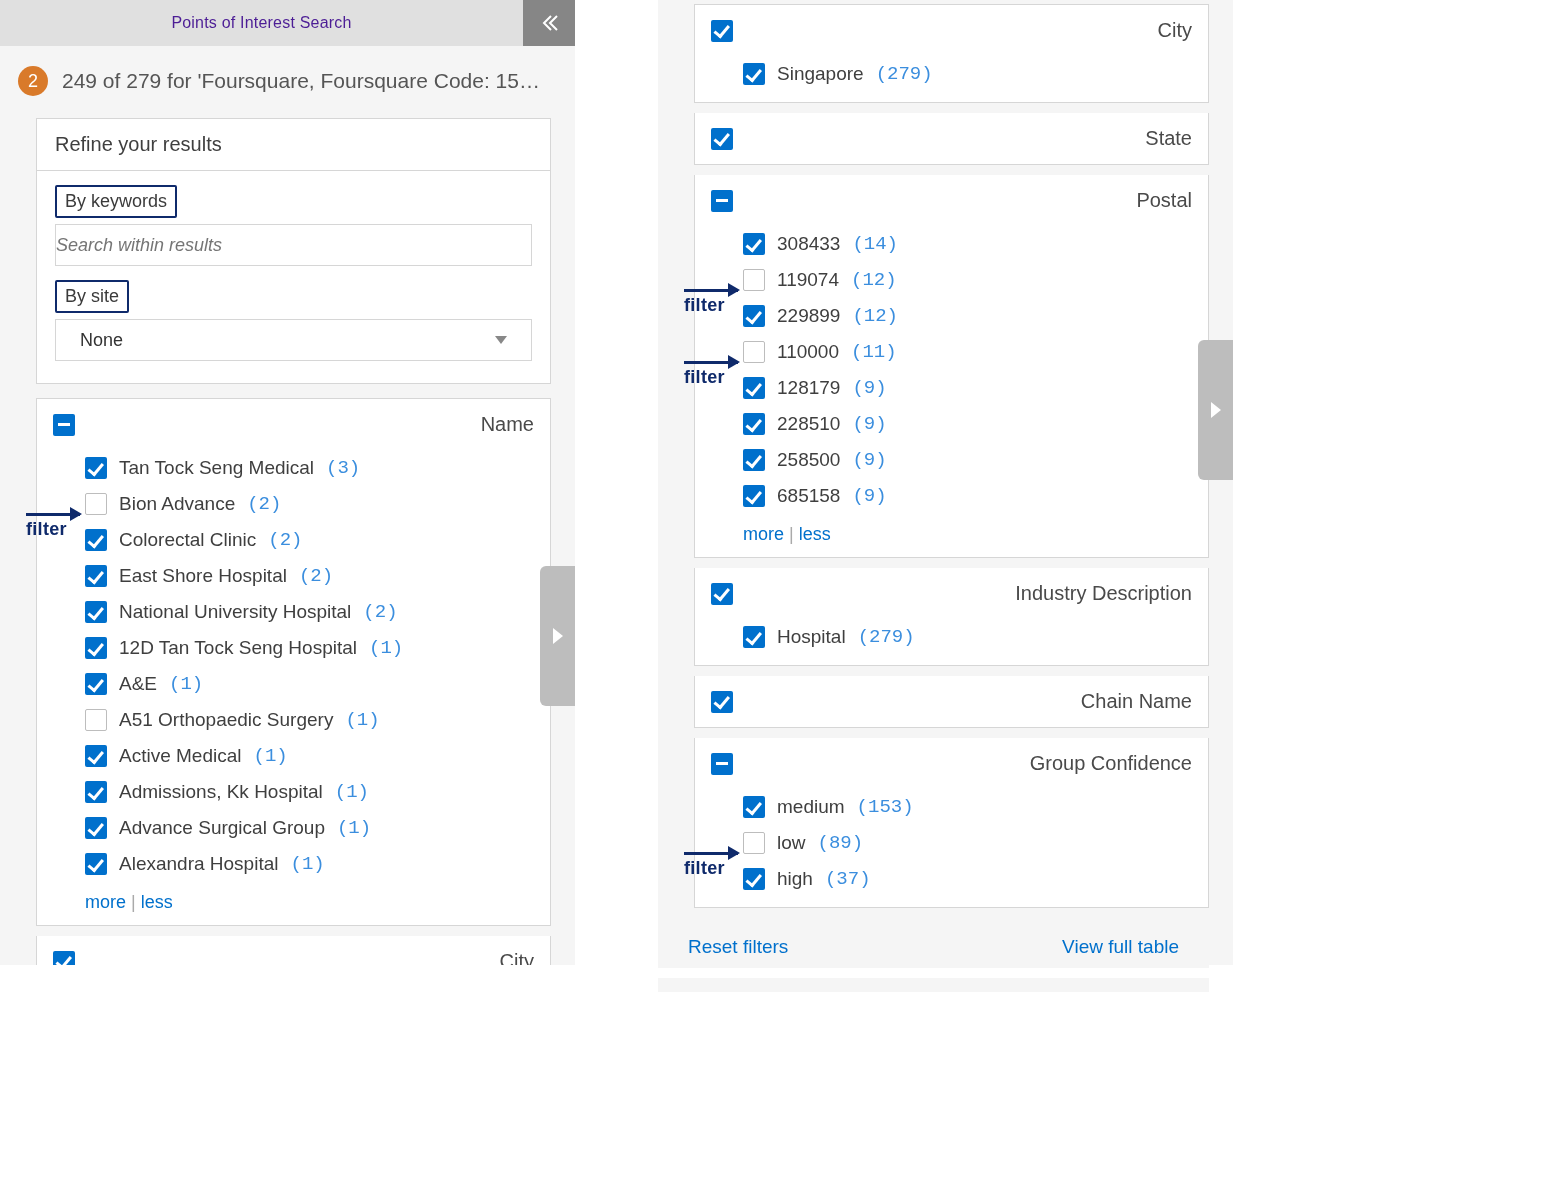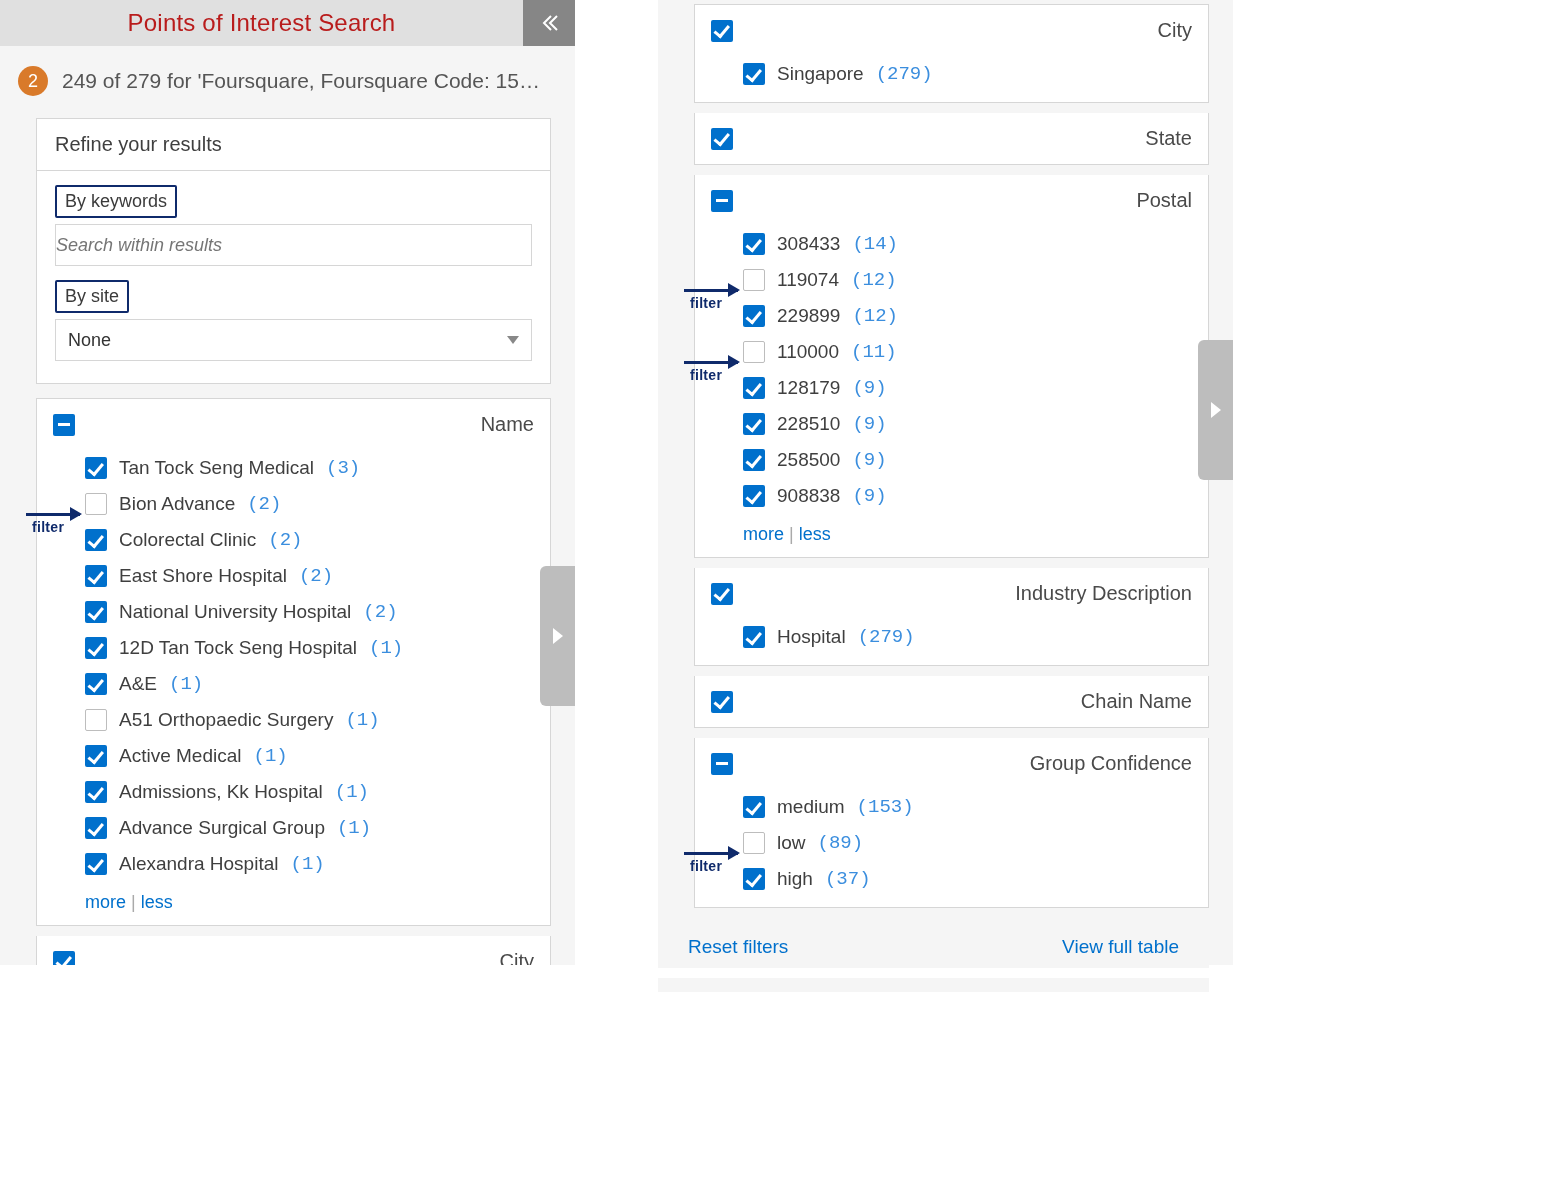--- a/index.html
+++ b/index.html
@@ -44,22 +44,22 @@
     display:flex;
     align-items:stretch;
     height:46px;
     background:var(--headerBg);
   }
   .panel-title{
     flex:1;
     display:flex;
     align-items:center;
     justify-content:center;
-    color:#b91c1c;
-    font-size:24px;
+    color:#4c1d95;
+    font-size:16px;
     letter-spacing:.2px;
   }
   .collapse-btn{
     width:52px;
     background:var(--collapseBg);
     display:flex;
     align-items:center;
     justify-content:center;
     cursor:pointer;
   }
@@ -124,21 +124,21 @@
     padding:6px 0;
     color:#333;
     font-size:18px;
     font-style:italic;
   }
   .select{
     display:flex;align-items:center;justify-content:space-between;
     box-sizing:border-box;
     width:100%;height:42px;
     border:1px solid var(--border);
-    padding:6px 12px;
+    padding:6px 24px;
     color:#333;
     cursor:pointer;
   }
   .chevron-down{width:0;height:0;border-left:6px solid transparent;border-right:6px solid transparent;border-top:8px solid #888;}
   
   .facet{
     margin:0 24px 10px 36px;
     background:var(--boxBg);
     border:1px solid var(--border);
     border-top:none;
@@ -201,23 +201,23 @@
   .filter-anno .arrow{
     width:54px;height:3px;background:var(--navy);position:relative;
   }
   .filter-anno .arrow::after{
     content:"";position:absolute;right:-2px;top:-6px;
     border-left:12px solid var(--navy);
     border-top:7.5px solid transparent;
     border-bottom:7.5px solid transparent;
   }
   .filter-anno .lbl{
-    position:absolute;left:6px;top:18px;
+    position:absolute;left:0;top:18px;
     font-family:"Trebuchet MS","Segoe UI",sans-serif;
-    font-weight:bold;font-size:14px;color:var(--navy);
+    font-weight:bold;font-size:18px;color:var(--navy);
     letter-spacing:.3px;
   }
   
   #panel2 .panel-body{height:965px;}
   #panel2 .edge-tab{top:340px;}
   .bottom-links{
     display:flex;justify-content:space-between;
     padding:18px 30px 10px 30px;
     font-size:19px;color:var(--blue);
     background:var(--panelBg);
@@ -414,21 +414,21 @@
                 <span class="name">228510</span>
                 <span class="count"> (9)</span>
               </div>
               <div class="facet-item">
                 <span class="cb checked"></span>
                 <span class="name">258500</span>
                 <span class="count"> (9)</span>
               </div>
               <div class="facet-item">
                 <span class="cb checked"></span>
-                <span class="name">908838</span>
+                <span class="name">685158</span>
                 <span class="count"> (9)</span>
               </div>
             </div>
             <div class="more-less"><span>more</span><span class="sep"> | </span><span>less</span></div>
           </div>
           <div class="facet">
             <div class="facet-head">
               <span class="cb checked"></span>
               <span class="facet-title">Industry Description</span>
             </div>

